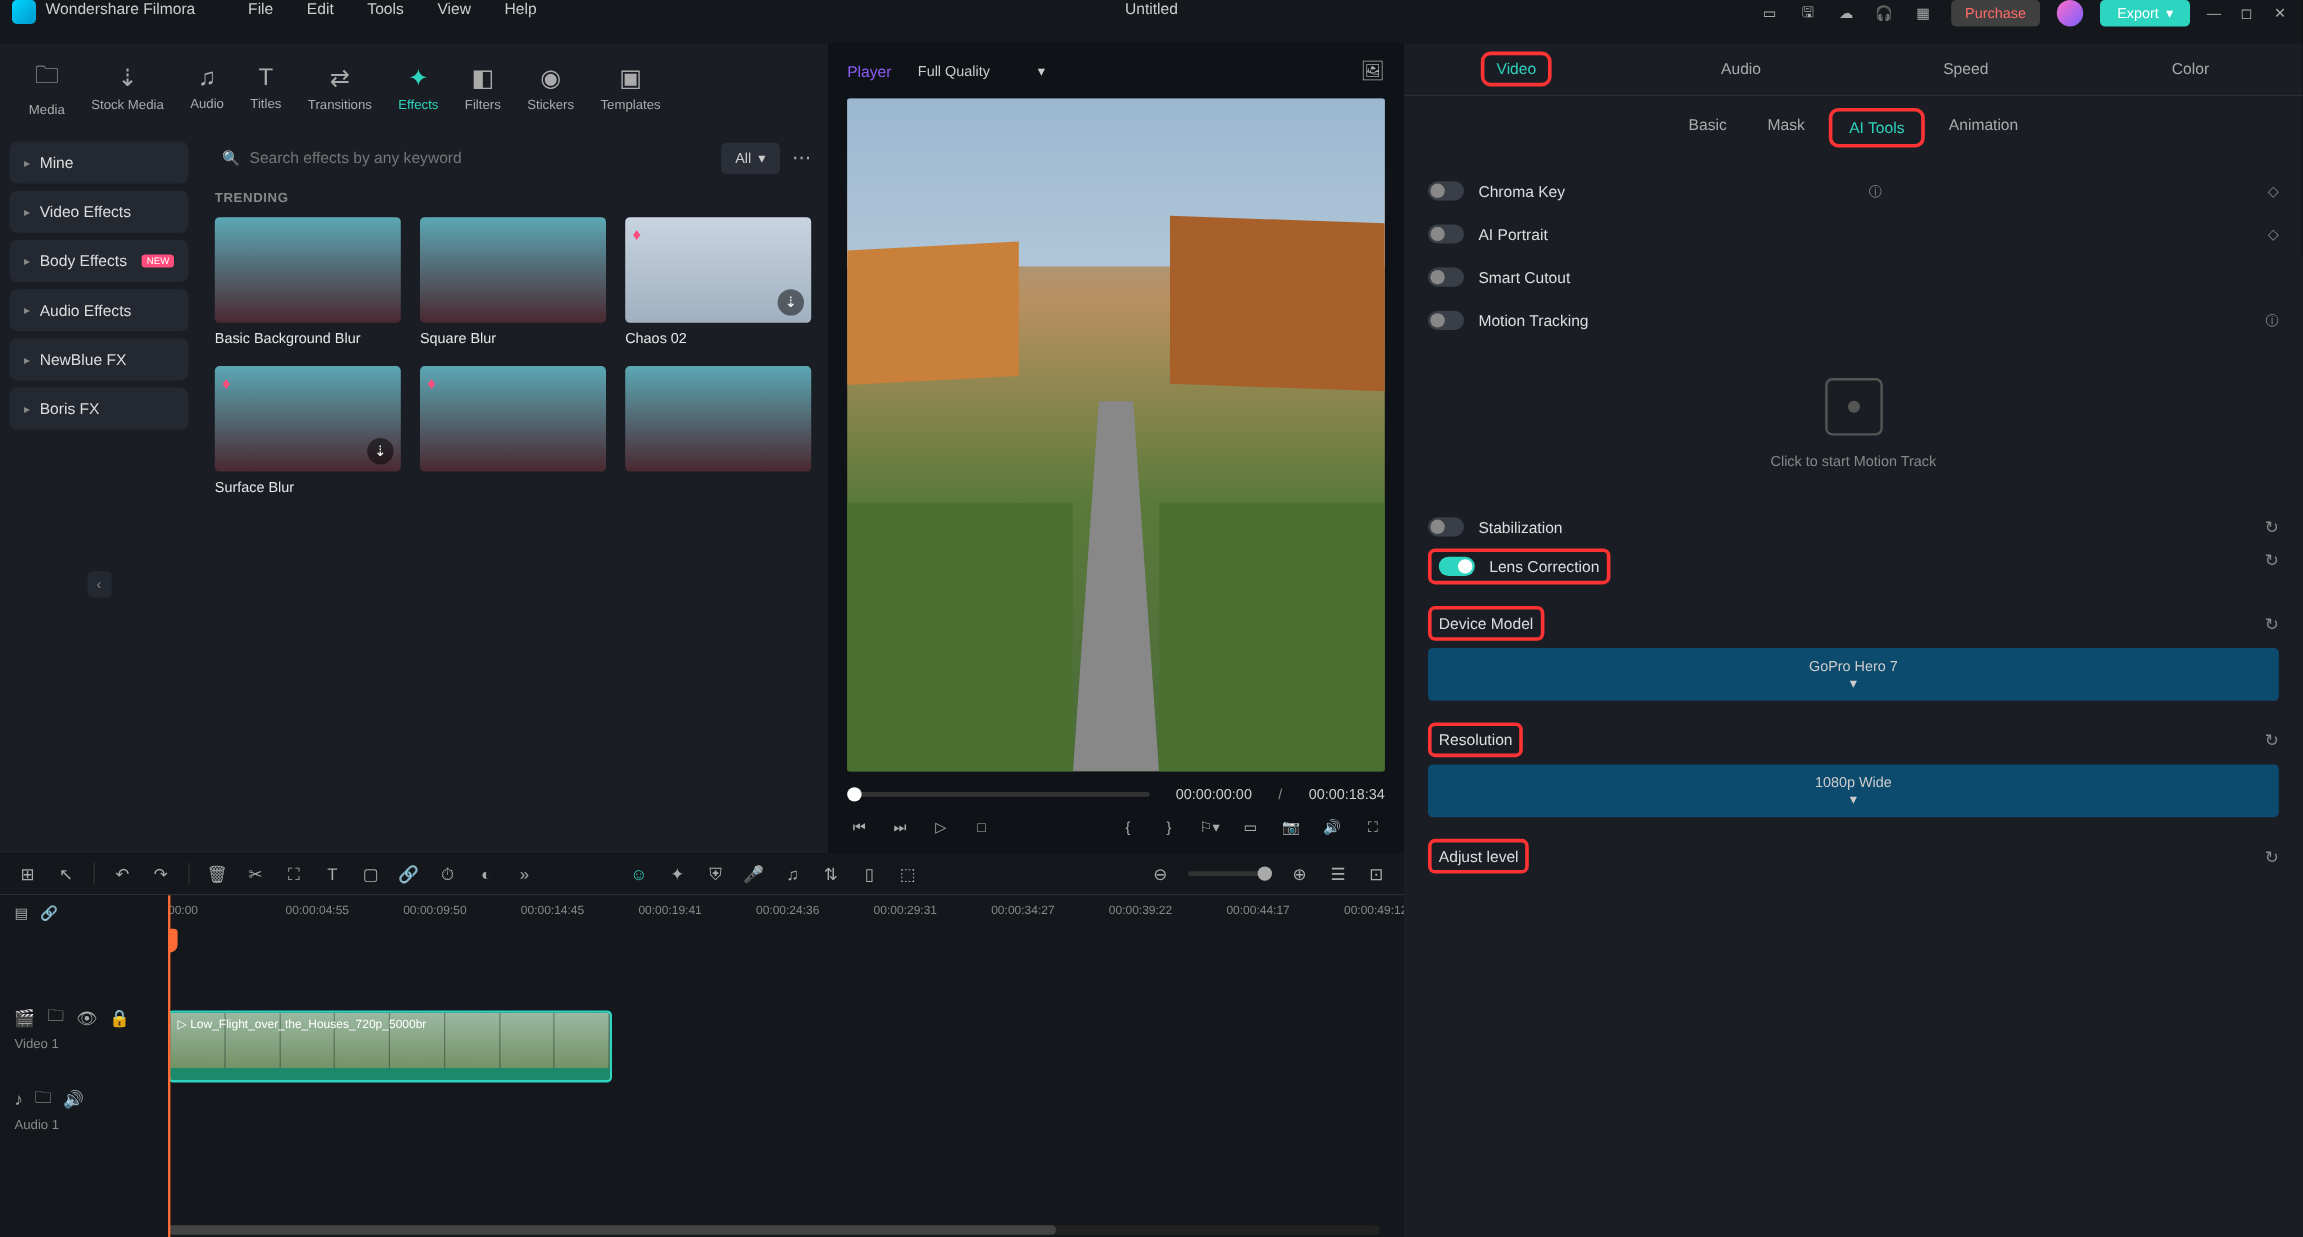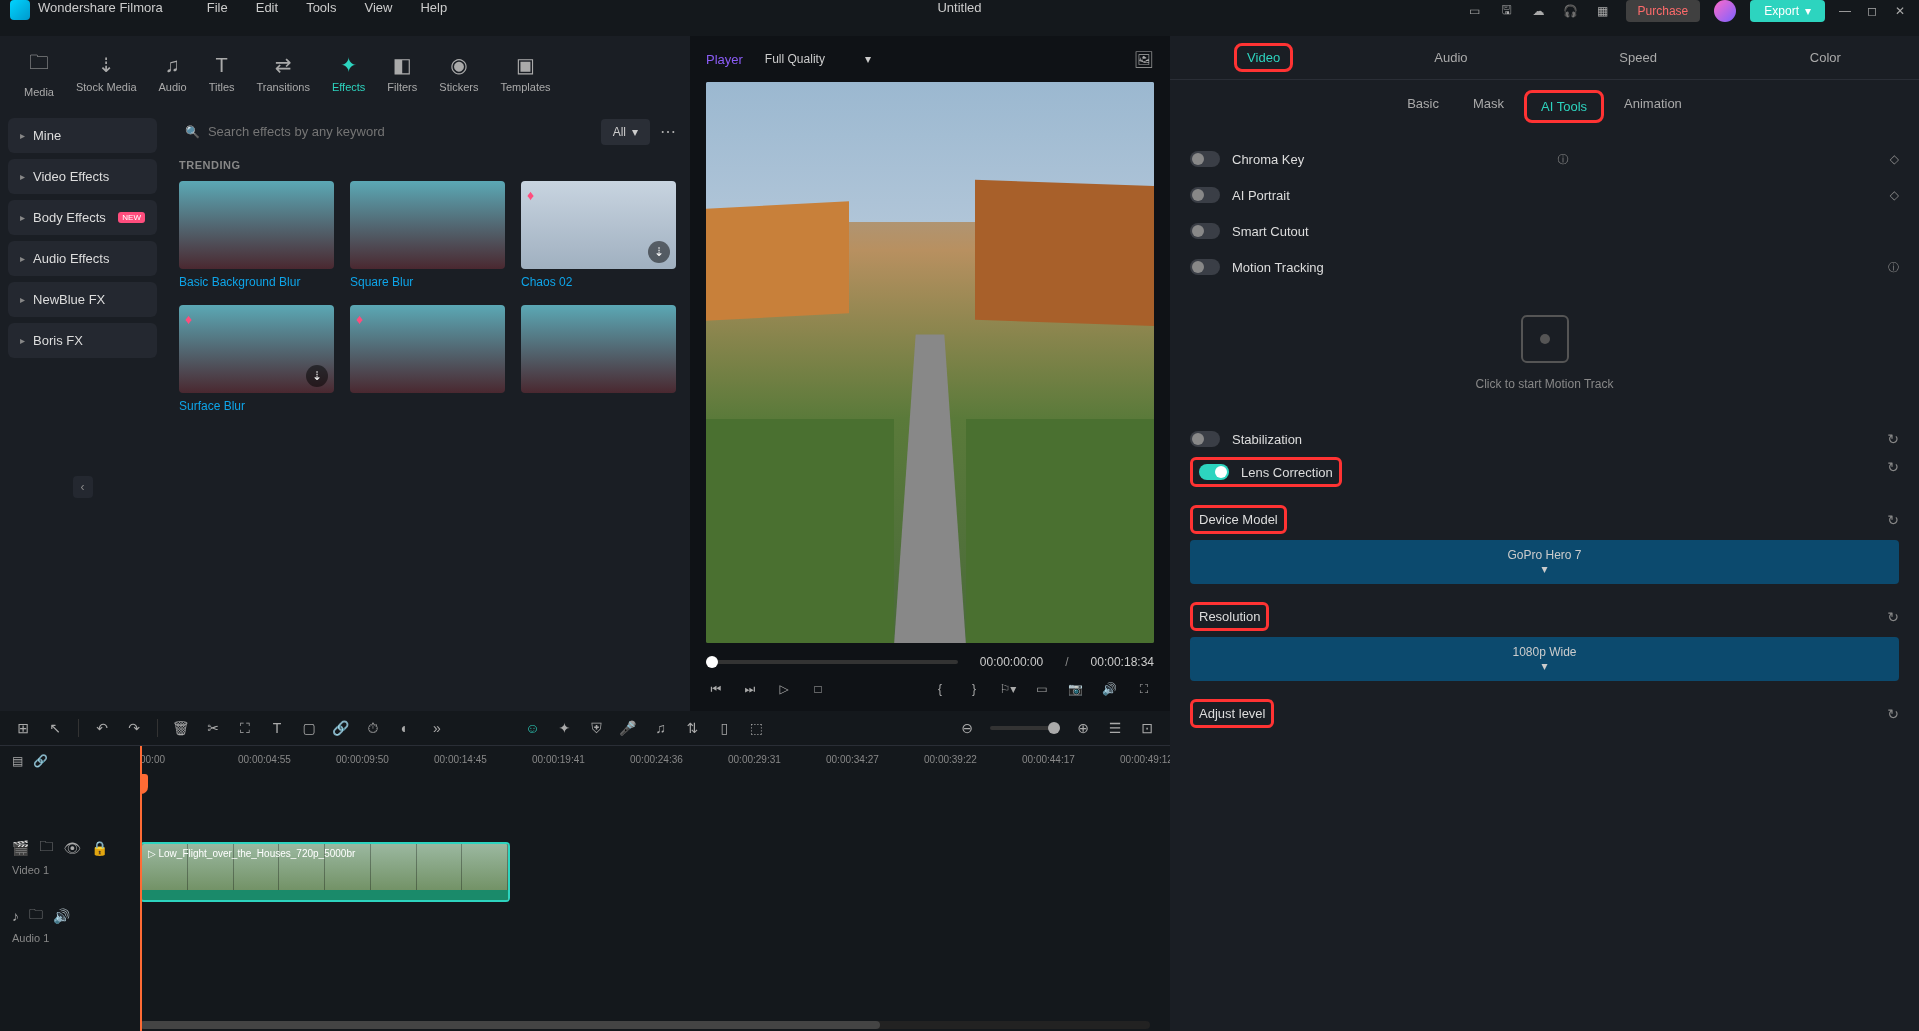--- a/index.html
+++ b/index.html
@@ -46,21 +46,21 @@
 .search-input { background: transparent; border: none; color: #ccc; outline: none; font-size: 13px; flex: 1; }
 .filter-dd { background: #2a2e36; padding: 6px 12px; border-radius: 4px; display: flex; align-items: center; gap: 6px; cursor: pointer; }
 .more-btn { color: #aaa; cursor: pointer; font-size: 16px; }
 
 .section-title { color: #888; font-size: 11px; font-weight: 600; margin-bottom: 10px; letter-spacing: 0.5px; }
 .effect-grid { display: flex; flex-wrap: wrap; gap: 16px; }
 .effect-card { width: 155px; }
 .effect-thumb { width: 155px; height: 88px; background: #3a6b7d; border-radius: 4px; margin-bottom: 6px; position: relative; overflow: hidden; }
 .effect-thumb .download { position: absolute; bottom: 6px; right: 6px; width: 22px; height: 22px; background: rgba(0,0,0,0.5); border-radius: 50%; display: flex; align-items: center; justify-content: center; color: #fff; }
 .effect-thumb .heart { position: absolute; top: 6px; left: 6px; color: #ff4d7d; font-size: 14px; }
-.effect-label { color: #0ea5e9; font-size: 12px; }
+.effect-label { color: #e5e5e5; font-size: 12px; }
 .thumb-portrait { background: linear-gradient(180deg, #5ba8b5 0%, #4a2830 100%); }
 .thumb-chaos { background: linear-gradient(180deg, #c8d4e0 0%, #a0b0c0 100%); }
 
 
 .player-header { display: flex; align-items: center; padding: 12px 16px; gap: 14px; }
 .player-label { color: #8b5cf6; font-size: 13px; }
 .quality-dd { background: transparent; color: #ccc; padding: 4px 8px; display: flex; align-items: center; gap: 40px; cursor: pointer; }
 .player-header .pic-icon { margin-left: auto; color: #aaa; font-size: 16px; }
 
 .preview { flex: 1; margin: 0 16px; background: linear-gradient(180deg, #87a8c8 0%, #b89060 30%, #5a7a3a 60%, #4a6a3a 100%); border-radius: 2px; position: relative; overflow: hidden; }

